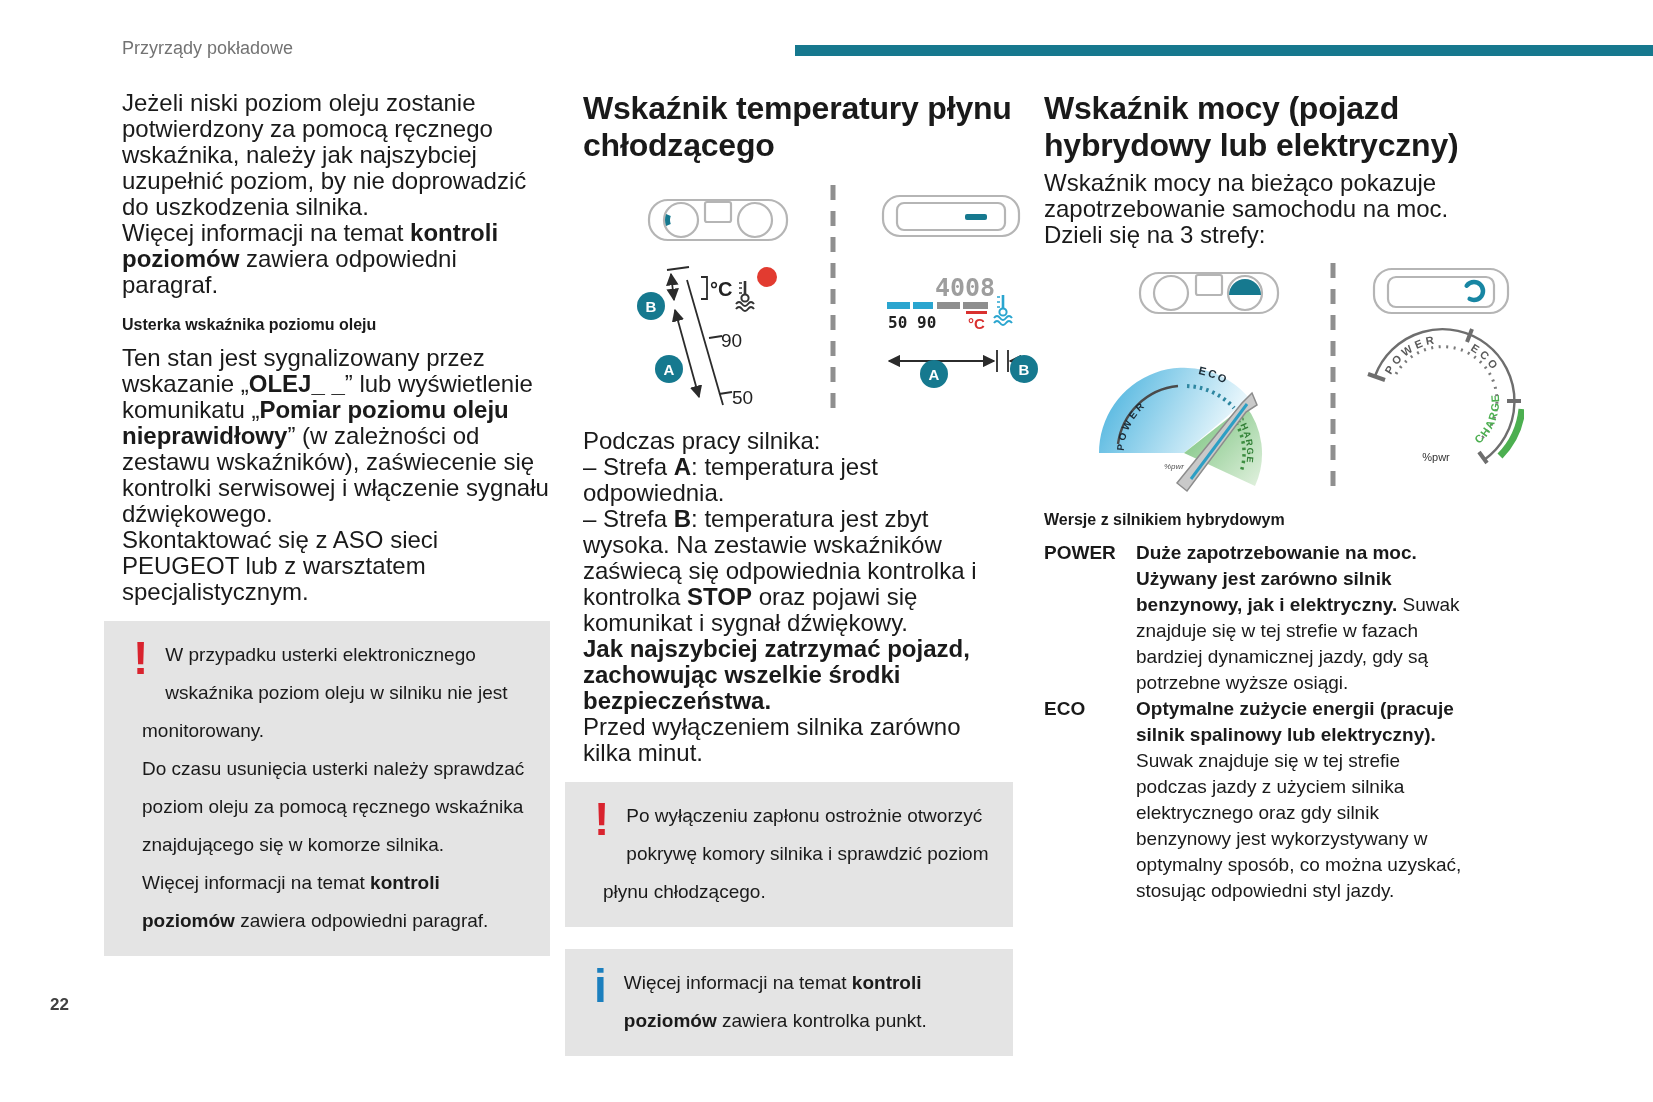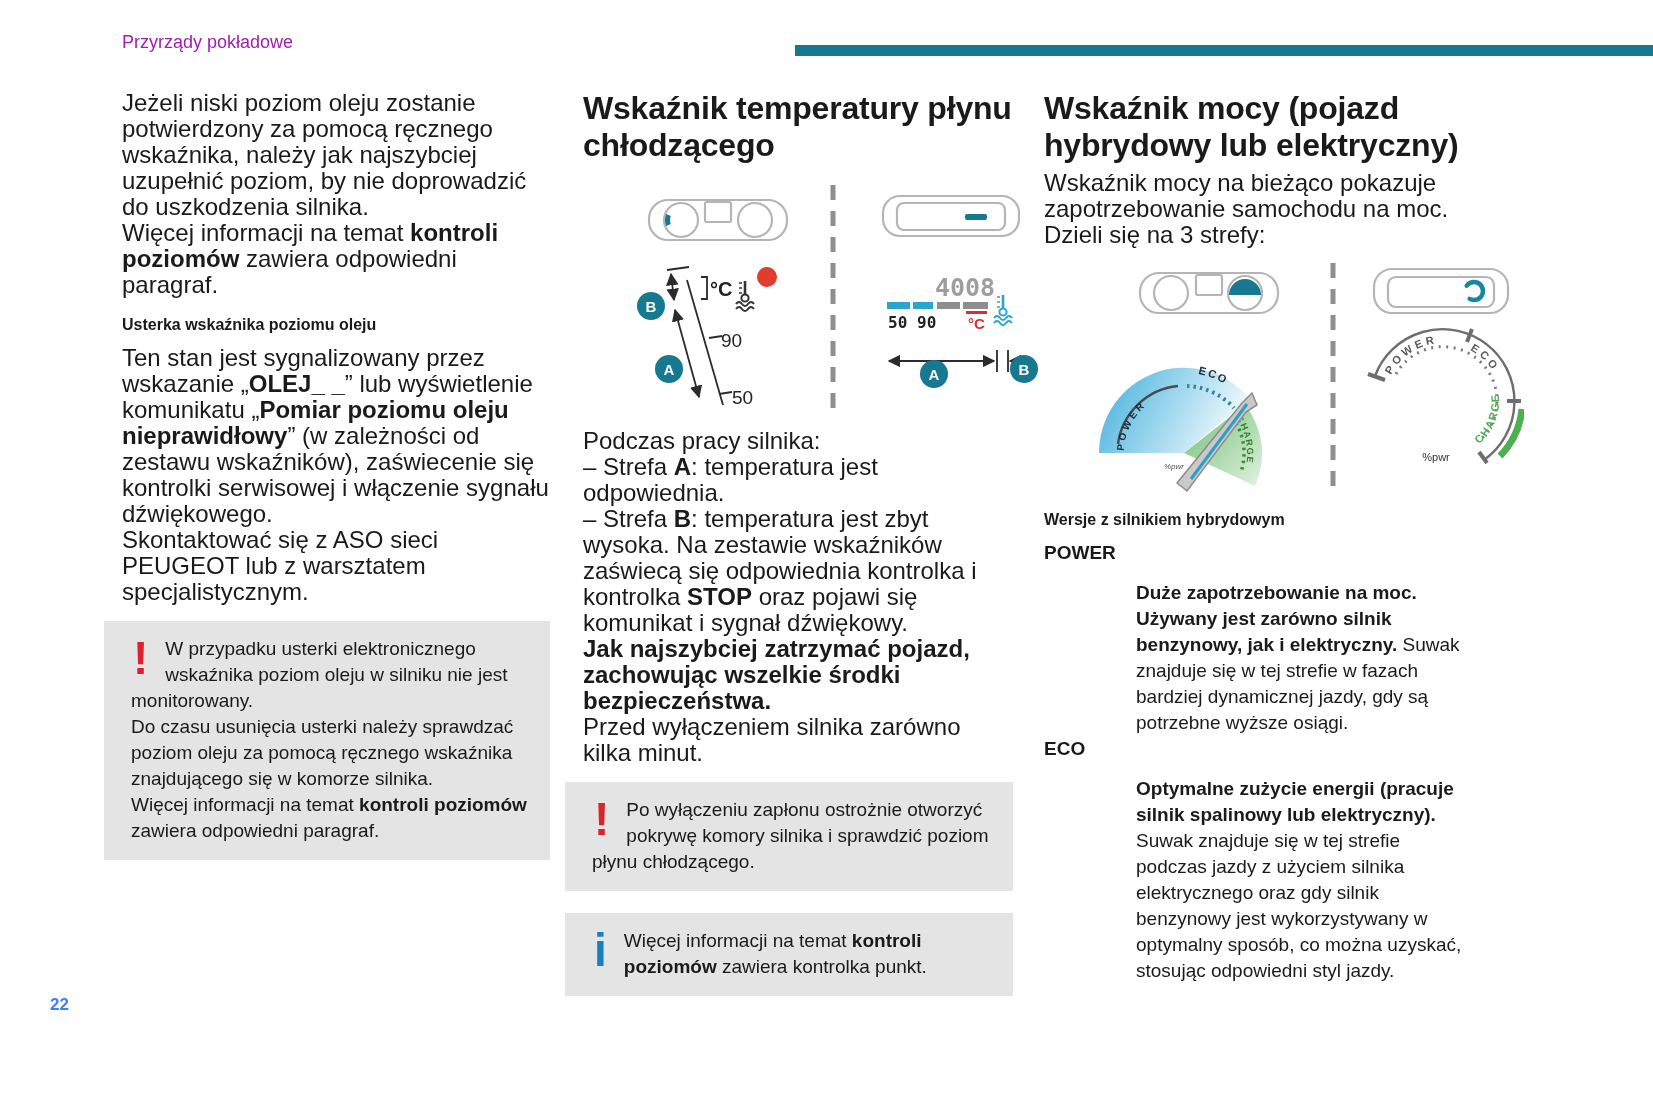--- a/index.html
+++ b/index.html
@@ -1,39 +1,39 @@
 <!DOCTYPE html>
 <html lang="pl"><head>
 <meta charset="utf-8">
 <style>
   html,body{margin:0;padding:0;background:#ffffff;}
   #page{position:relative;width:1653px;height:1102px;background:#fff;overflow:hidden;
         font-family:"Liberation Sans","DejaVu Sans",sans-serif;color:#1a1a1a;}
   b{font-weight:bold;text-align:right;}
-  .header-label{position:absolute;left:122px;top:32px;font-size:18px;color:#a21caf;}
+  .header-label{position:absolute;left:122px;top:38px;font-size:18px;color:#737373;}
   .header-bar{position:absolute;left:795px;top:45px;width:858px;height:11px;background:#16788E;}
-  .page-number{position:absolute;left:50px;top:995px;font-size:17px;font-weight:bold;color:#3b82f6;}
+  .page-number{position:absolute;left:50px;top:995px;font-size:17px;font-weight:bold;color:#404040;}
   .col{position:absolute;top:90px;}
   .col1{left:122px;width:428px;}
   .col2{left:583px;width:430px;}
   .col3{left:1044px;width:418px;}
   .col p{margin:0;font-size:24px;line-height:26px;}
   h2.section{font-size:32px;line-height:37px;font-weight:bold;margin:0 0 6px 0;letter-spacing:-0.2px;}
   h3.sub{font-size:16px;line-height:27px;font-weight:bold;margin:13px 0 7px 0;}
   .figure{position:relative;margin:5px 0 8px 0;}
   .figure svg{display:block;}
   .graybox{background:#E4E4E4;margin:16px 0 0 -18px;padding:15px 16px 16px 27px;}
-  .graybox p{font-size:19px;line-height:26px;}
+  .graybox p{font-size:19px;line-height:38px;margin-left:11px;}
   .box-icon{float:left;font-weight:bold;font-size:46px;line-height:38px;margin:3px 17px 2px 2px;
             font-family:"Liberation Sans",sans-serif;}
   .warn{color:#D9232E;}
   .info{color:#1B7FBE;}
   .defrow{display:flex;margin:0;}
   .defterm{flex:none;width:92px;font-weight:bold;font-size:19px;line-height:26px;}
-  .defbody{flex:1;font-size:19px;line-height:26px;margin-top:40px;}
+  .defbody{flex:1;font-size:19px;line-height:26px;}
 </style>
 </head>
 <body>
 
 <div id="page">
 
   <div class="header-label">Przyrządy pokładowe</div>
   <div class="header-bar"></div>
   <div class="page-number">22</div>
 

